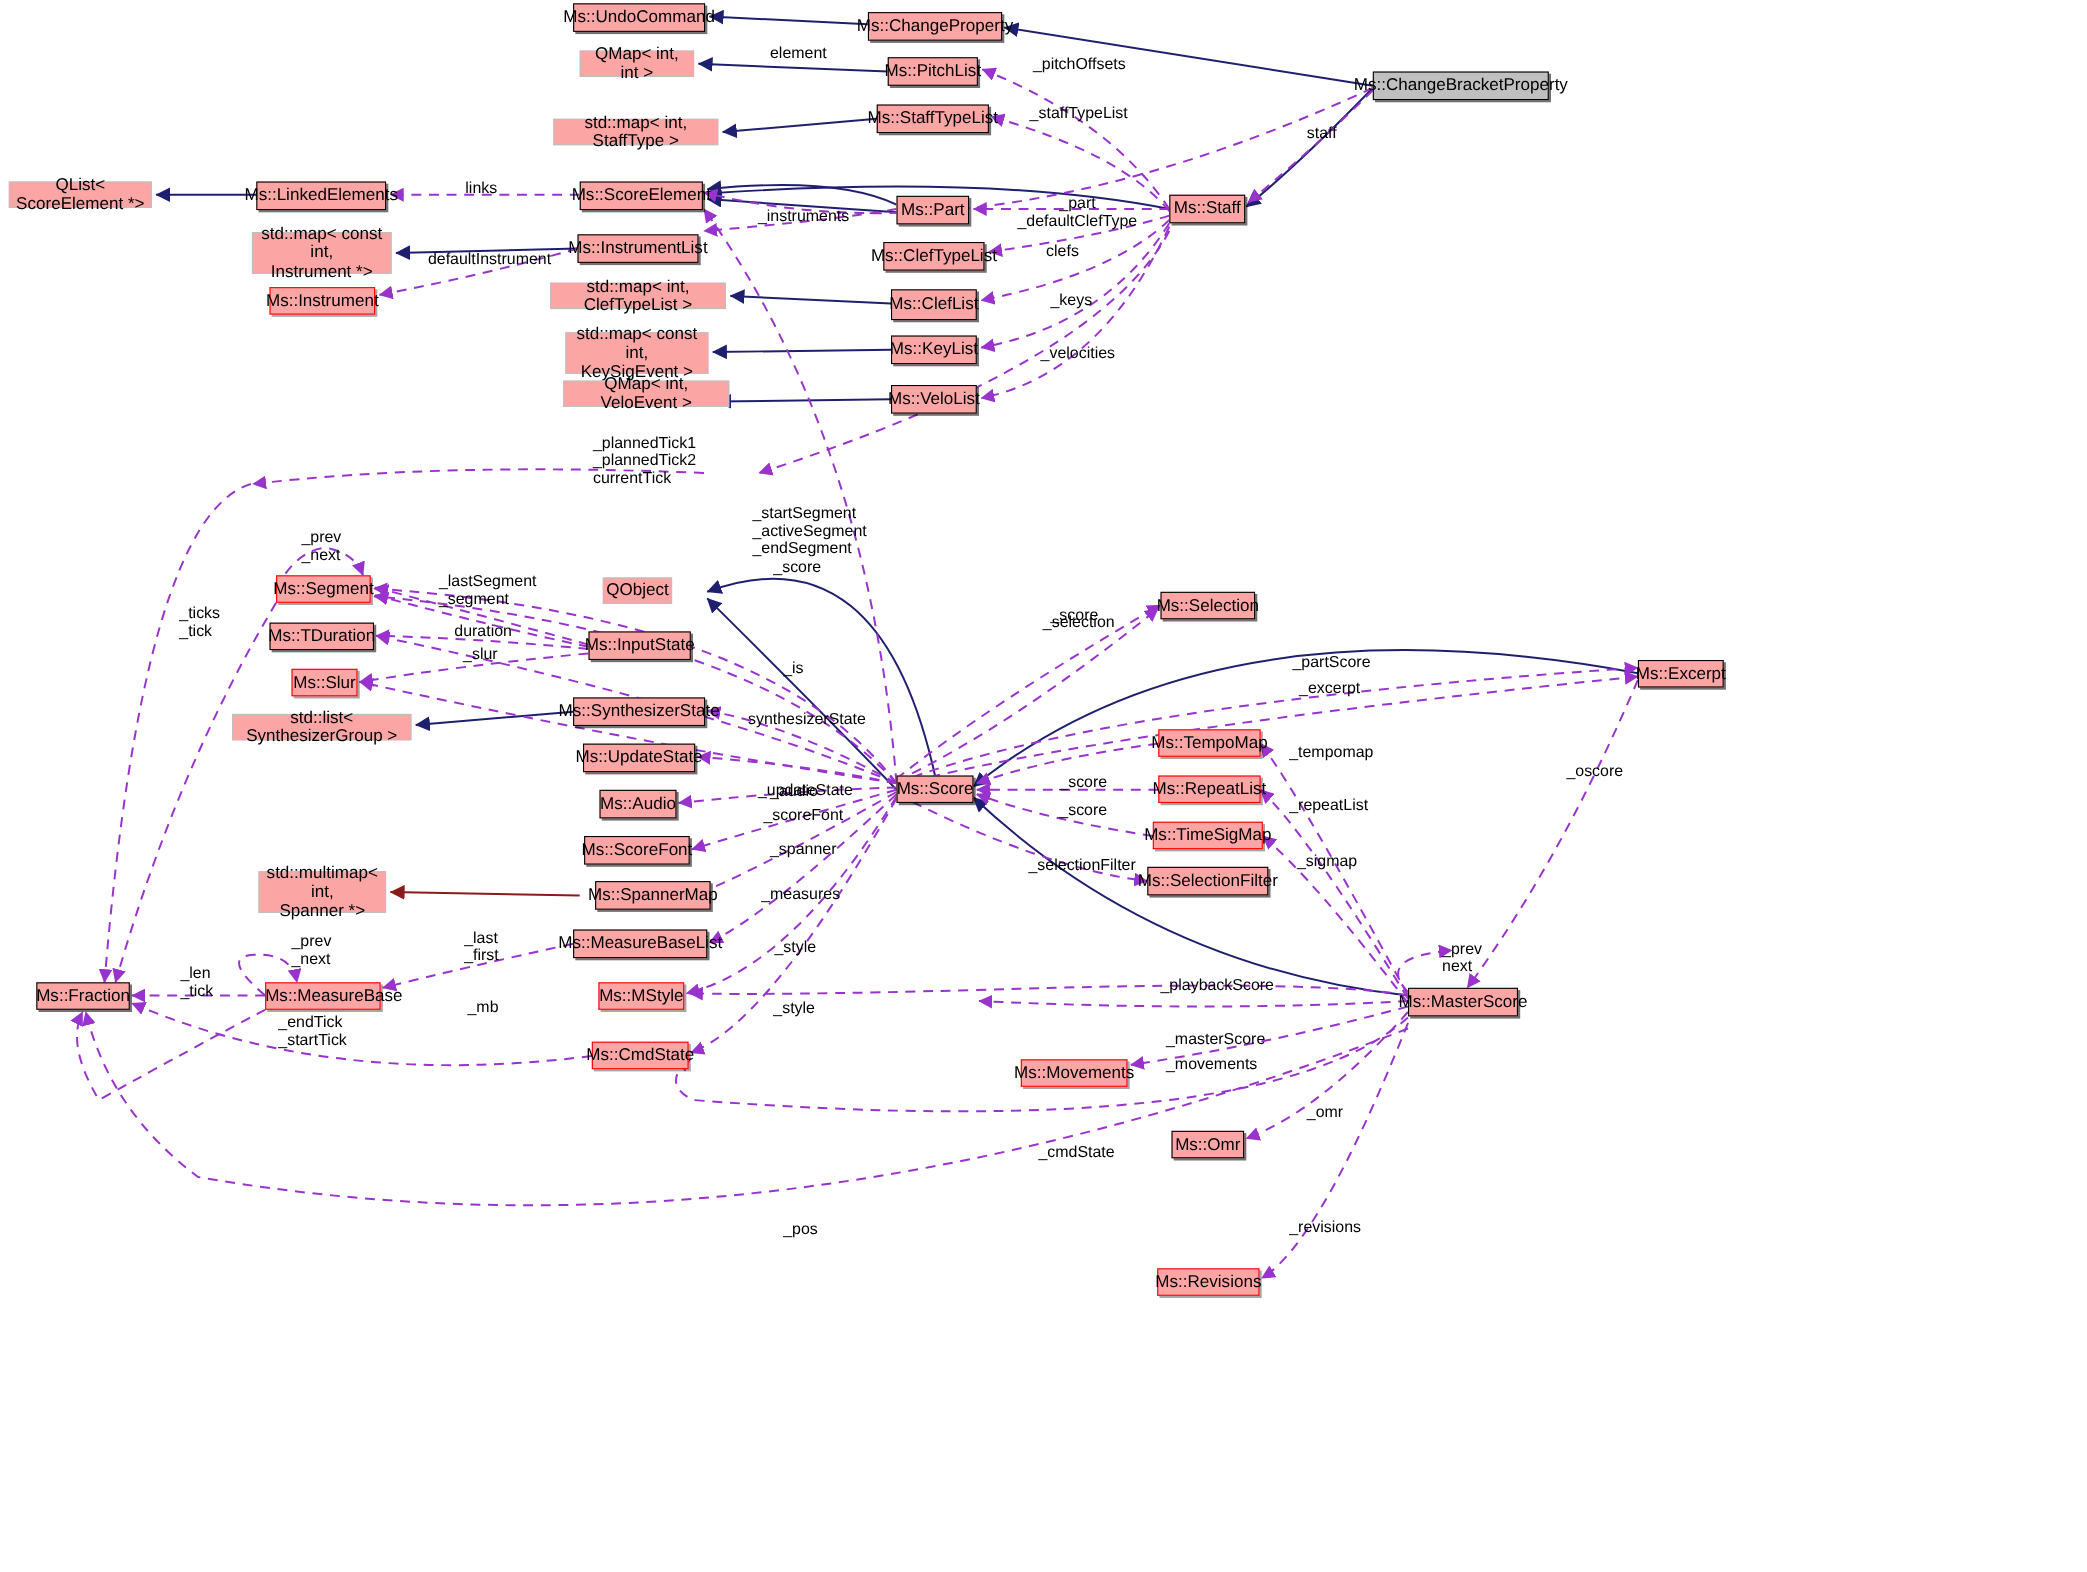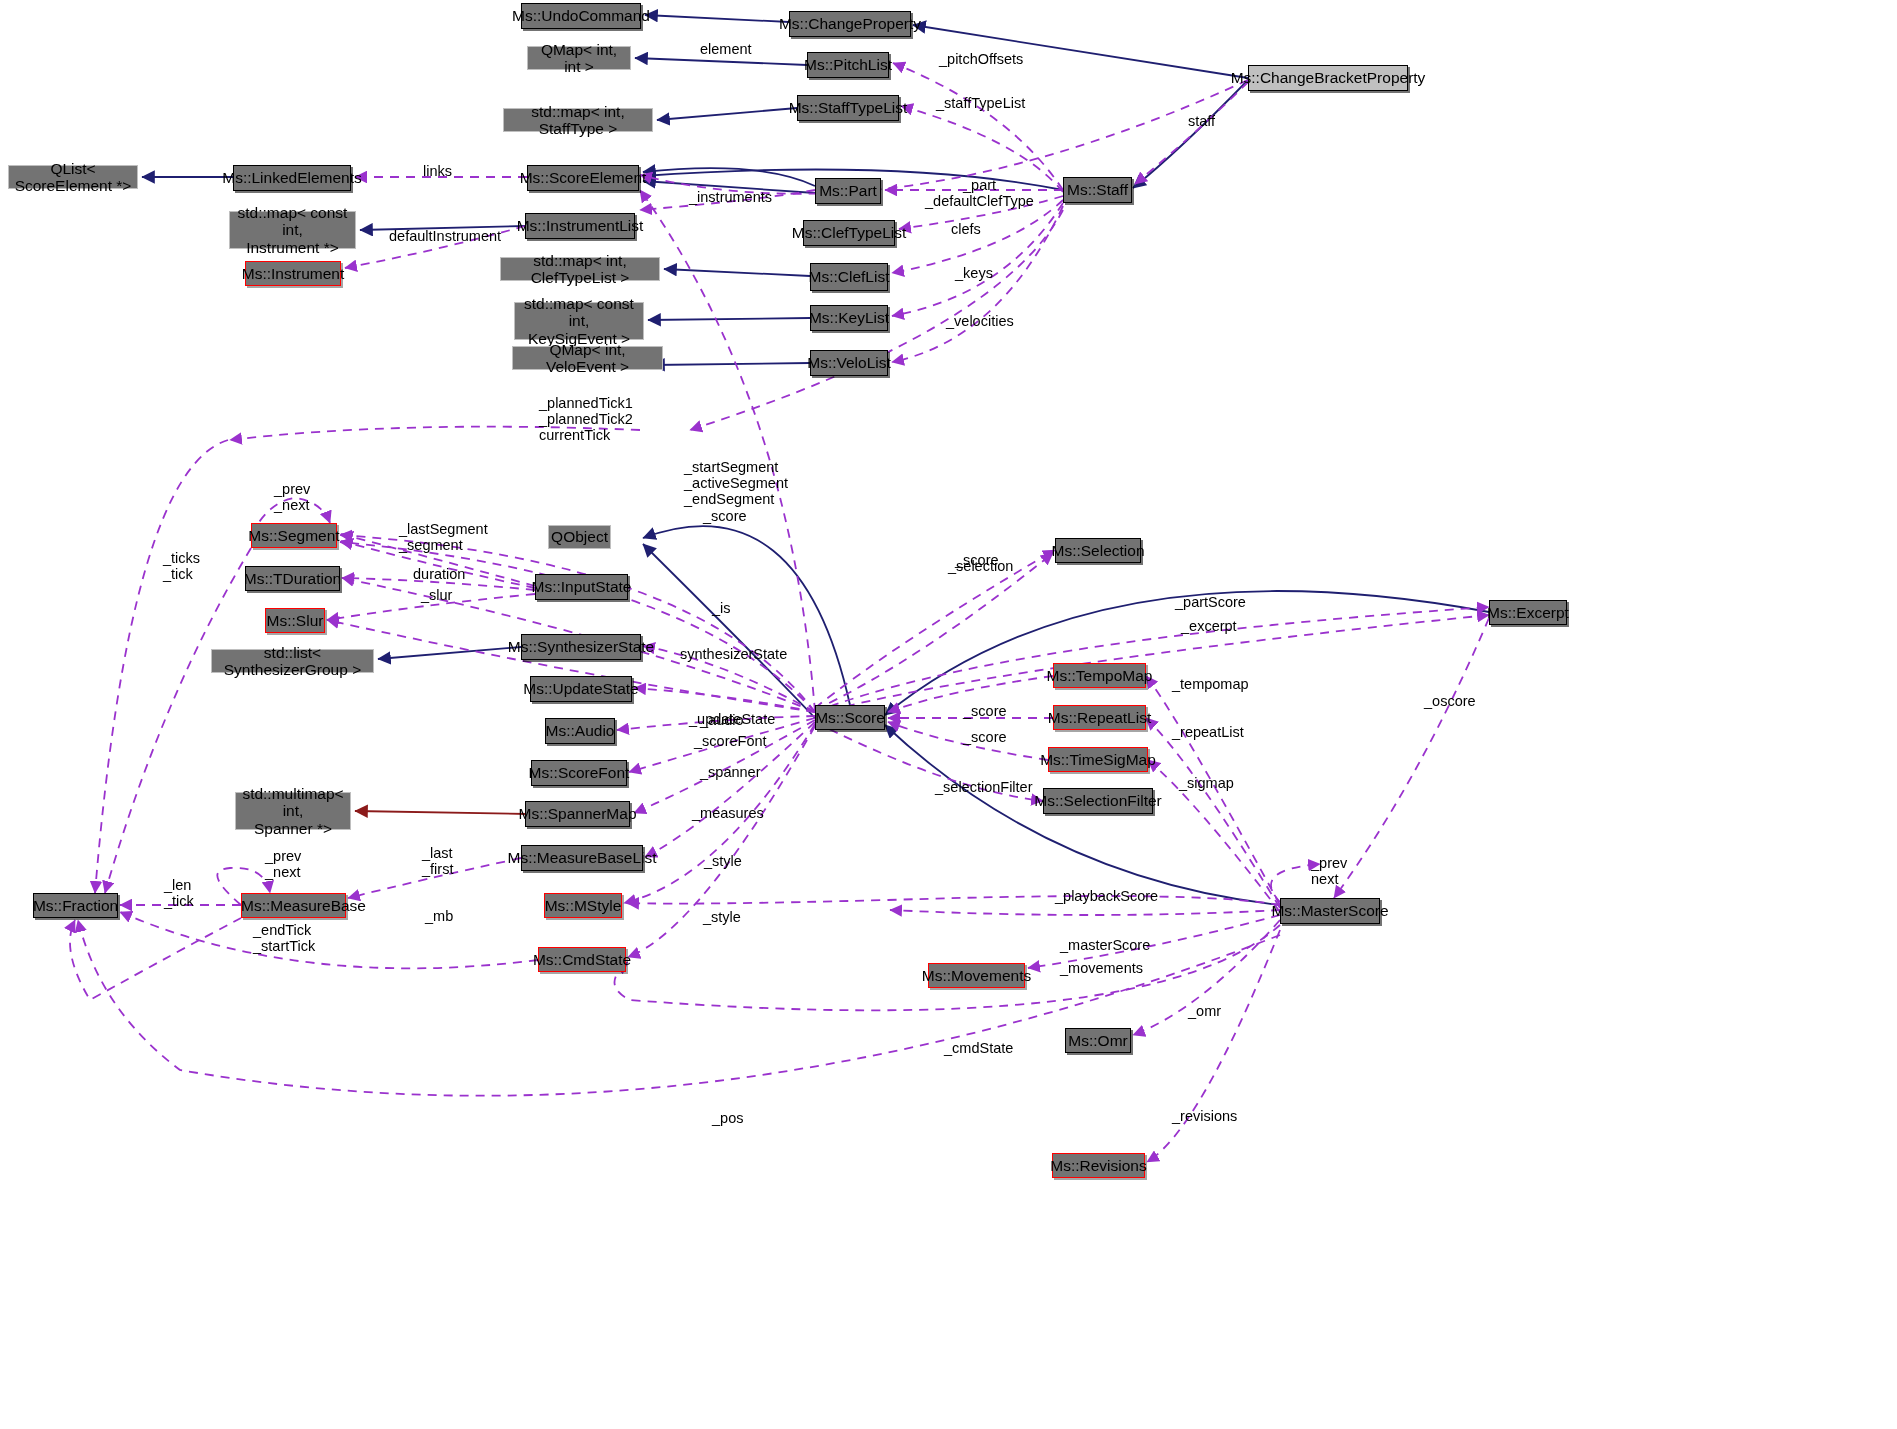--- a/index.html
+++ b/index.html
@@ -26,21 +26,21 @@
   .node {
     position: absolute;
     box-sizing: border-box;
     display: flex;
     align-items: center;
     justify-content: center;
     text-align: center;
     font-size: 15.5px;
     line-height: 1.12;
     color: #000000;
-    background: #737373;
+    background: #fca5a5;
     white-space: pre-line;
     padding: 0 4px;
     z-index: 5;
   }
   
   .n-solid {                 
     border: 1.4px solid #000000;
     box-shadow: 2px 2px 0 rgba(0,0,0,0.55);
   }
   .n-red {                   
@@ -206,21 +206,21 @@
       <div class="node n-red" style="left: 1053px; top: 663px; width: 93px; height: 25px;">Ms::TempoMap</div>
       <div class="node n-solid" style="left: 530px; top: 676px; width: 102px; height: 26px;">Ms::UpdateState</div>
       <div class="node n-solid" style="left: 815px; top: 705px; width: 70px; height: 25px;">Ms::Score</div>
       <div class="node n-red" style="left: 1053px; top: 705px; width: 93px; height: 25px;">Ms::RepeatList</div>
       <div class="node n-solid" style="left: 545px; top: 718px; width: 70px; height: 26px;">Ms::Audio</div>
       <div class="node n-red" style="left: 1048px; top: 747px; width: 100px; height: 25px;">Ms::TimeSigMap</div>
       <div class="node n-solid" style="left: 531px; top: 760px; width: 96px; height: 26px;">Ms::ScoreFont</div>
       <div class="node n-solid" style="left: 1043px; top: 788px; width: 110px; height: 26px;">Ms::SelectionFilter</div>
       <div class="node n-gray" style="left: 235px; top: 792px; width: 116px; height: 38px;">std::multimap&lt; int,
 Spanner *&gt;</div>
-      <div class="node n-solid" style="left: 525px; top: 801px; width: 105px; height: 26px;">Ms::SpannerMap</div>
+      <div class="node n-solid" style="left: 541px; top: 801px; width: 105px; height: 26px;">Ms::SpannerMap</div>
       <div class="node n-solid" style="left: 521px; top: 845px; width: 122px; height: 26px;">Ms::MeasureBaseList</div>
       <div class="node n-solid" style="left: 33px; top: 893px; width: 85px; height: 25px;">Ms::Fraction</div>
       <div class="node n-red" style="left: 241px; top: 893px; width: 105px; height: 25px; padding-left: 24px;">Ms::MeasureBase</div>
       <div class="node n-red" style="left: 544px; top: 893px; width: 78px; height: 25px;">Ms::MStyle</div>
       <div class="node n-solid" style="left: 1280px; top: 898px; width: 100px; height: 26px;">Ms::MasterScore</div>
       <div class="node n-red" style="left: 538px; top: 947px; width: 88px; height: 25px;">Ms::CmdState</div>
       <div class="node n-red" style="left: 928px; top: 963px; width: 97px; height: 25px;">Ms::Movements</div>
       <div class="node n-solid" style="left: 1065px; top: 1028px; width: 66px; height: 25px;">Ms::Omr</div>
       <div class="node n-red" style="left: 1052px; top: 1153px; width: 93px; height: 25px;">Ms::Revisions</div>
     </div>

